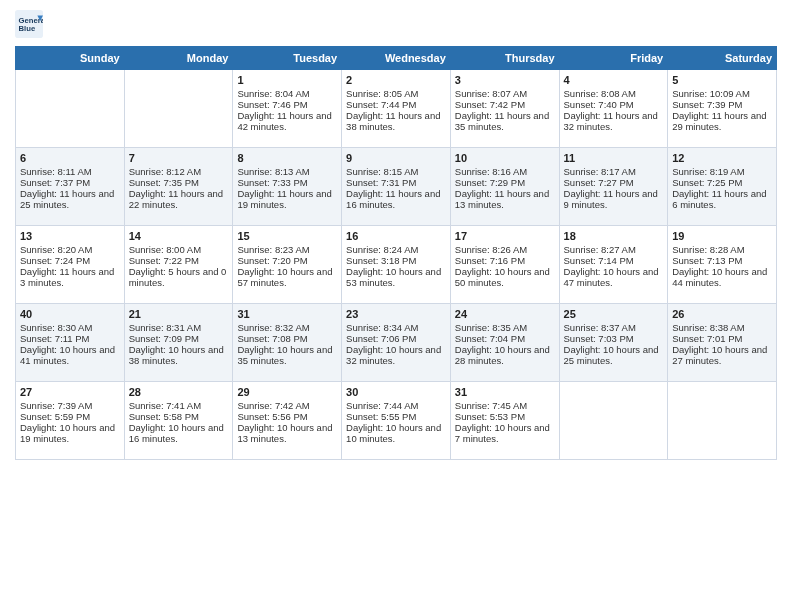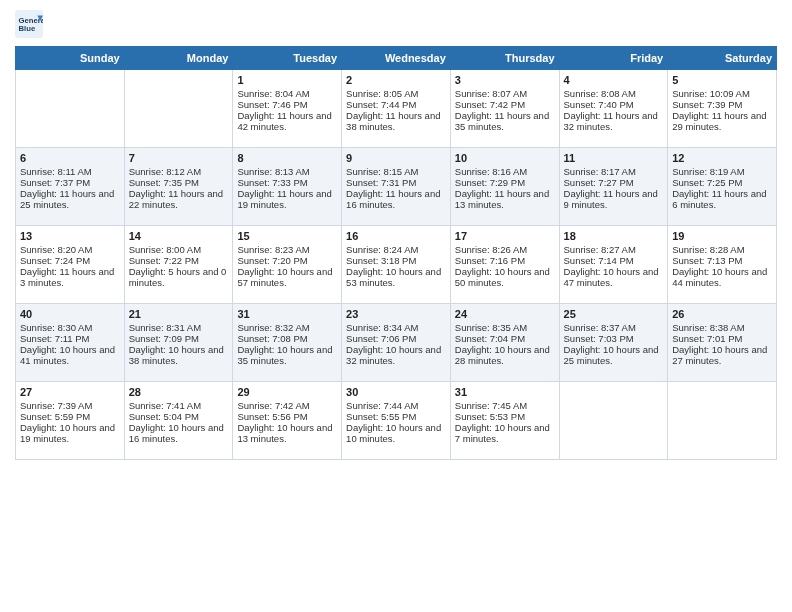--- a/index.html
+++ b/index.html
@@ -288,21 +288,21 @@
         <tr>
           <td>
             <span class="day-num">27</span>
             <div>Sunrise: 7:39 AM</div>
             <div>Sunset: 5:59 PM</div>
             <div>Daylight: 10 hours and 19 minutes.</div>
           </td>
           <td>
             <span class="day-num">28</span>
             <div>Sunrise: 7:41 AM</div>
-            <div>Sunset: 5:04 PM</div>
+            <div>Sunset: 5:58 PM</div>
             <div>Daylight: 10 hours and 16 minutes.</div>
           </td>
           <td>
             <span class="day-num">29</span>
             <div>Sunrise: 7:42 AM</div>
             <div>Sunset: 5:56 PM</div>
             <div>Daylight: 10 hours and 13 minutes.</div>
           </td>
           <td>
             <span class="day-num">30</span>

